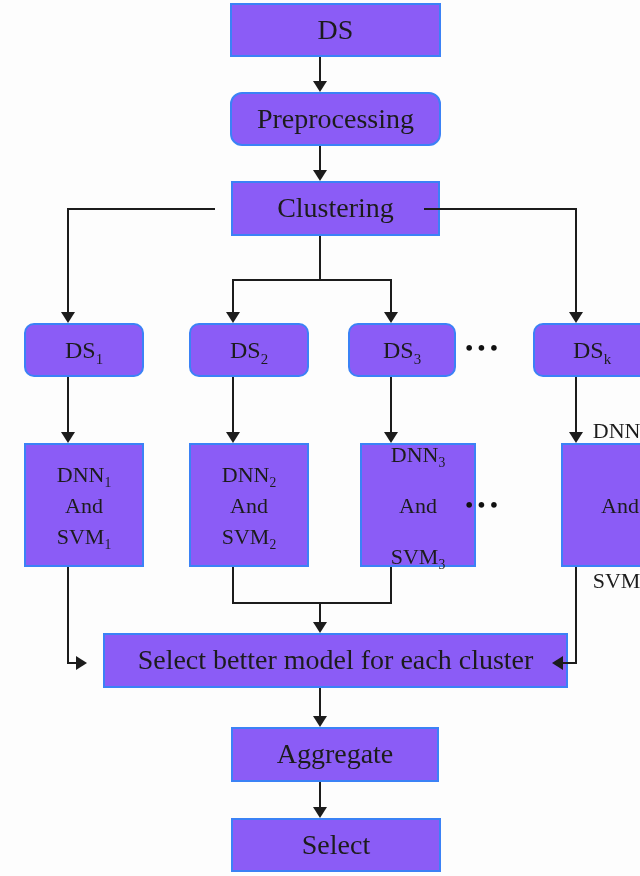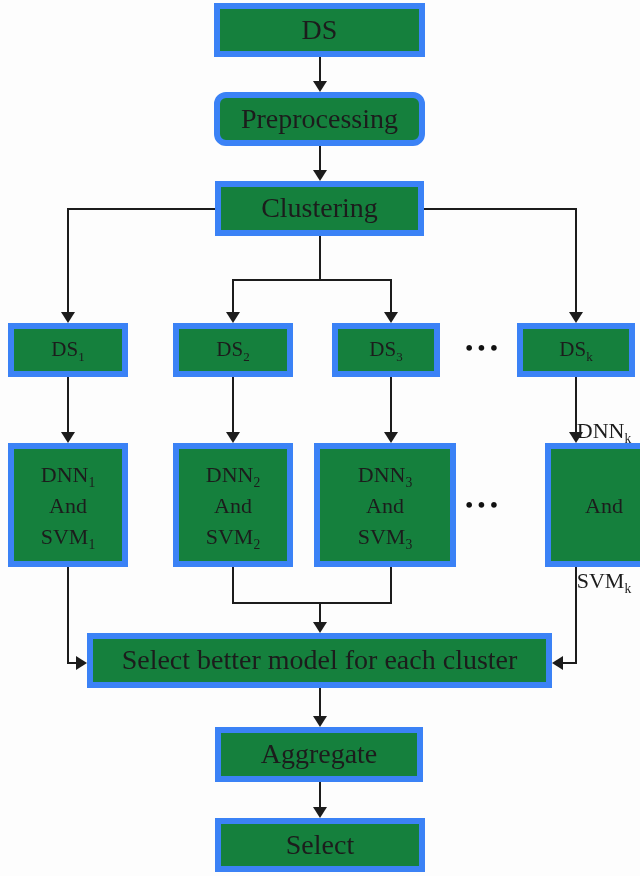--- a/index.html
+++ b/index.html
@@ -1,25 +1,25 @@
 <!DOCTYPE html>
 <html><head>
 <meta charset="utf-8">
 <style>
   html,body{margin:0;padding:0;background:#ffffff;}
   #canvas{
     position:relative;width:640px;height:876px;background:#fdfdfd;
     font-family:"Liberation Serif", serif;color:#1c1c1c;overflow:hidden;
   }
   .box{
-    position:absolute;box-sizing:border-box;border:6px solid #3b82f6;background:#15803d;
+    position:absolute;box-sizing:border-box;border:2px solid #3b82f6;background:#8b5cf6;
     display:flex;align-items:center;justify-content:center;text-align:center;
-    font-size:28px;line-height:1.1;
+    font-size:28px;line-height:1.1;margin-left:16px;
   }
-  .box.small{font-size:21px;}
+  .box.small{font-size:24px;border-radius:10px;}
   .box.multi{flex-direction:column;font-size:22px;line-height:31px;}
   sub{font-size:0.62em;line-height:0;}
   .v{position:absolute;width:2px;background:#1c1c1c;}
   .h{position:absolute;height:2px;background:#1c1c1c;}
   .ad{position:absolute;width:0;height:0;border-left:7px solid transparent;border-right:7px solid transparent;border-top:11px solid #1c1c1c;}
   .ar{position:absolute;width:0;height:0;border-top:7px solid transparent;border-bottom:7px solid transparent;border-left:11px solid #1c1c1c;}
   .al{position:absolute;width:0;height:0;border-top:7px solid transparent;border-bottom:7px solid transparent;border-right:11px solid #1c1c1c;}
   .dots{
     position:absolute;width:44px;height:24px;display:flex;align-items:center;justify-content:center;
     font-size:21px;font-weight:bold;letter-spacing:5px;color:#111;
@@ -59,21 +59,21 @@
   <div class="box multi" style="left:8px;top:443px;width:120px;height:124px;">
     <div><span>DNN</span><sub>1</sub></div>
     <div>And</div>
     <div><span>SVM</span><sub>1</sub></div>
   </div>
   <div class="box multi" style="left:173px;top:443px;width:120px;height:124px;">
     <div><span>DNN</span><sub>2</sub></div>
     <div>And</div>
     <div><span>SVM</span><sub>2</sub></div>
   </div>
-  <div class="box multi" style="left:314px;top:443px;width:142px;height:124px;">
+  <div class="box multi" style="left:344px;top:443px;width:116px;height:124px;gap:20px;">
     <div><span>DNN</span><sub>3</sub></div>
     <div>And</div>
     <div><span>SVM</span><sub>3</sub></div>
   </div>
   <div class="dots" style="left:462px;top:493px;">•••</div>
   <div class="box multi" style="left:545px;top:443px;width:118px;height:124px;gap:44px;">
     <div><span>DNN</span><sub>k</sub></div>
     <div>And</div>
     <div><span>SVM</span><sub>k</sub></div>
   </div>

